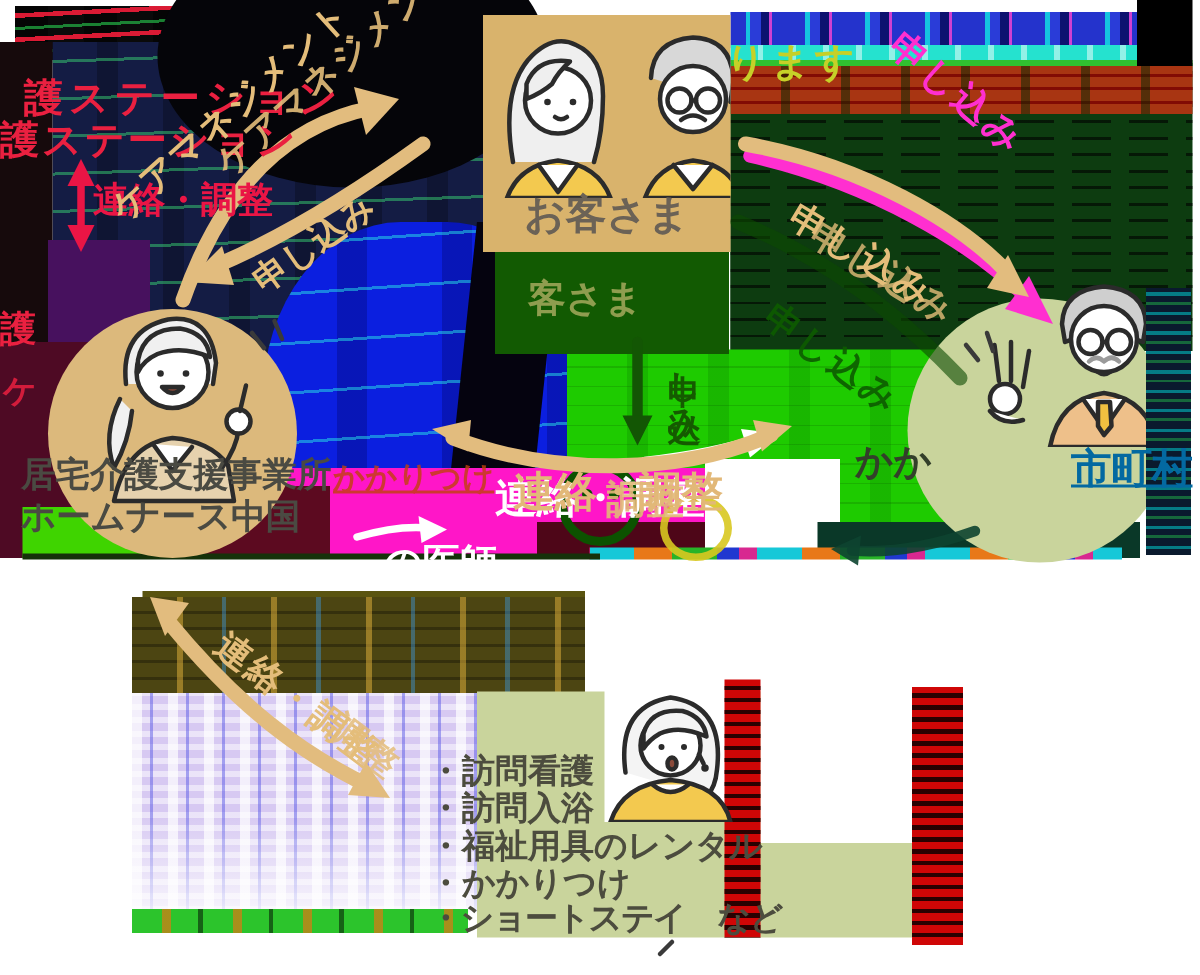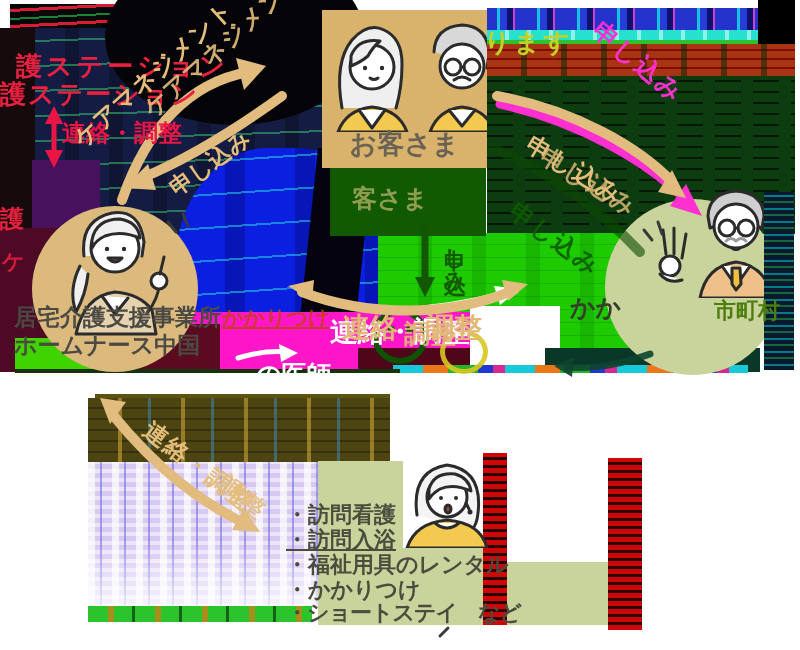--- a/index.html
+++ b/index.html
@@ -221,21 +221,21 @@
       </g>
     </g>
   </svg>
 
   <div class="txt" style="left:322px;top:130px;width:165px;text-align:center;font-size:27px;color:#6b6256;">お客さま</div>
   <div class="txt" style="left:352px;top:186px;font-size:25px;color:rgba(185,180,105,.75);">客さま</div>
 
   <div class="txt" style="left:14px;top:305px;font-size:23px;color:#4a4a42;">居宅介護支援事業所</div>
   <div class="txt" style="left:14px;top:333px;font-size:23px;color:#4a4a42;">ホームナース中国</div>
 
-  <div class="txt" style="left:714px;top:299px;font-size:22px;color:#4d7c0f;">市町村</div>
+  <div class="txt" style="left:714px;top:299px;font-size:27px;color:#0369a1;text-decoration:underline;">市町村</div>
 
   <div class="txt" style="left:16px;top:53px;font-size:26px;letter-spacing:4px;color:#ea2040;">護ステーション</div>
   <div class="txt" style="left:0px;top:81px;font-size:26px;letter-spacing:2px;color:#ea2040;">護ステーション</div>
   <div class="txt" style="left:0px;top:207px;font-size:24px;color:#ea2040;">護</div>
   <div class="txt" style="left:2px;top:250px;font-size:22px;color:#ea2040;opacity:.85;">ケ</div>
 
   <div class="txt" style="left:62px;top:121px;font-size:24px;color:#ea1545;">連絡・調整</div>
 
   <div class="txt" style="left:78px;top:130px;font-size:24px;letter-spacing:1px;color:#e4bd7a;transform:rotate(-42deg);transform-origin:0 50%;">ケアマネジメント</div>
   <div class="txt" style="left:148px;top:100px;font-size:24px;letter-spacing:1px;color:#e4bd7a;transform:rotate(-42deg);transform-origin:0 50%;opacity:.9;">ケアマネジメント</div>
@@ -256,21 +256,21 @@
 
   <div class="txt" style="left:222px;top:307px;font-size:21px;color:#c2410c;opacity:.8;text-decoration:underline;">かかりつけ</div>
   <div class="txt" style="left:570px;top:295px;font-size:25px;color:#333f2a;">かか</div>
 
   <div class="txt" style="left:146px;top:415px;font-size:24px;letter-spacing:2px;color:#e4bd7a;transform:rotate(37deg);transform-origin:0 50%;">連絡・調整</div>
   <div class="txt" style="left:222px;top:470px;font-size:24px;letter-spacing:2px;color:#e4bd7a;transform:rotate(37deg);transform-origin:0 50%;opacity:.85;">調整</div>
 
   <div class="txt" style="left:286px;top:503px;font-size:22px;color:#4c4c3e;">
     <span>・</span><span>訪問看護</span>
   </div>
-  <div class="txt" style="left:286px;top:528px;font-size:22px;color:#4c4c3e;text-decoration:underline;">
+  <div class="txt" style="left:286px;top:528px;font-size:22px;color:#4c4c3e;">
     <span>・</span><span>訪問入浴</span>
   </div>
   <div class="txt" style="left:286px;top:553px;font-size:22px;color:#4c4c3e;">
     <span>・</span><span>福祉用具のレンタル</span>
   </div>
   <div class="txt" style="left:286px;top:578px;font-size:22px;color:#4c4c3e;">
     <span>・</span><span>かかりつけ</span>
   </div>
   <div class="txt" style="left:286px;top:601px;font-size:22px;color:#4c4c3e;letter-spacing:-1px;">
     <span>・</span><span>ショートステイ　など</span>

